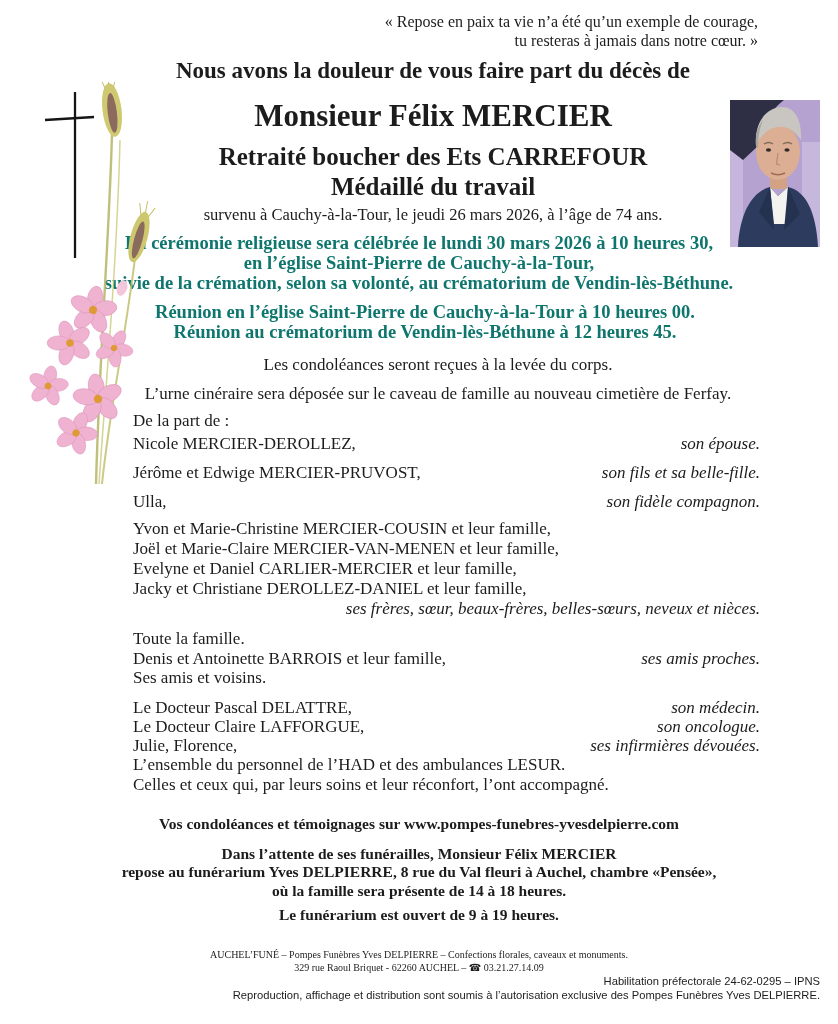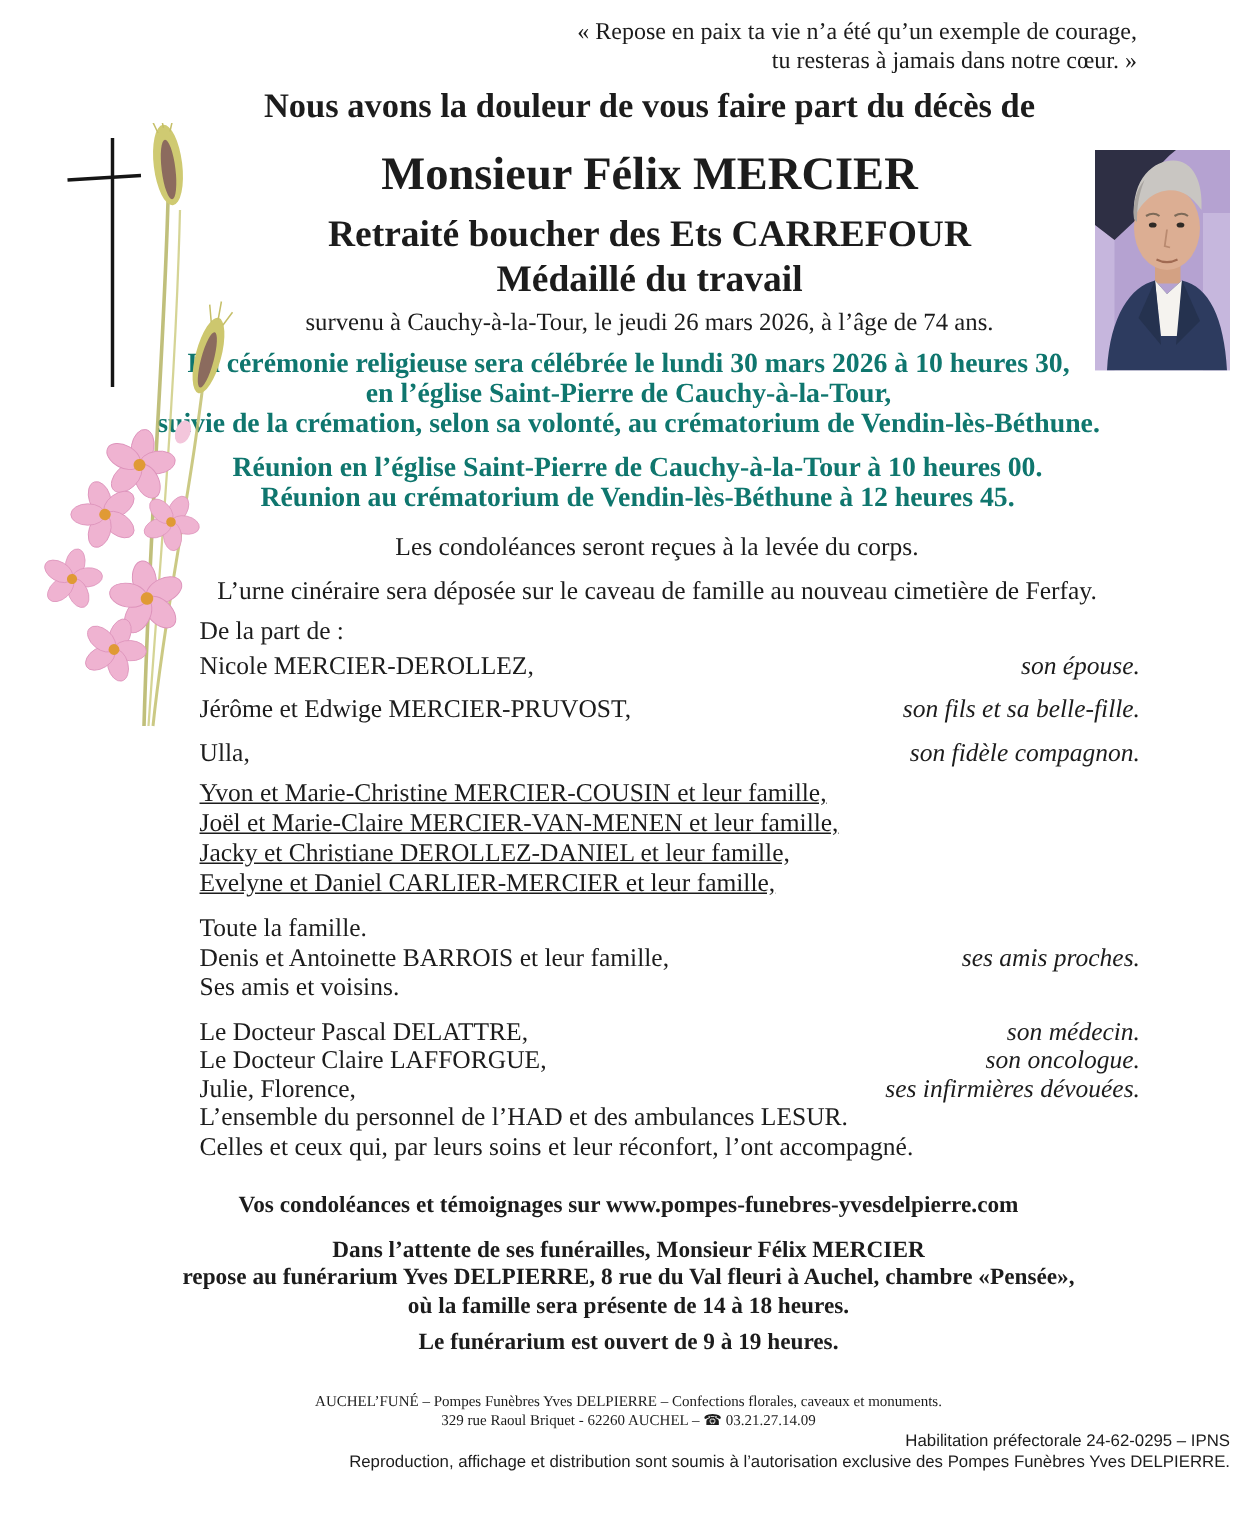--- a/index.html
+++ b/index.html
@@ -33,21 +33,21 @@
   .plain-center { text-align:center; font-size:17px; line-height:19px;padding-left:38px; }
   .condolences { margin-top:13px; }
   .urn { margin-top:10px; }
   
   .family { margin:8px 60px 0 115px; font-size:17px; }
   .family .heading { line-height:20px; }
   .row { display:flex; justify-content:space-between; align-items:baseline; }
   .rel { font-style:italic; white-space:nowrap; }
   .spouse .row { margin-top:9px; line-height:20px; }
   .spouse .row:first-child { margin-top:3px; }
-  .siblings { margin-top:7px; line-height:20px;text-decoration:underline; }
+  .siblings { margin-top:7px; line-height:20px; }
   .siblings-relation { text-align:right; font-style:italic; line-height:20px; }
   .friends { margin-top:10px; line-height:19.5px; }
   .care { margin-top:10px; line-height:19.3px; }
   
   .closing { text-align:center; font-weight:bold; font-size:15.5px; }
   .website { margin-top:21px; line-height:18px; }
   .repose  { margin-top:12px; line-height:18.5px; }
   .hours   { margin-top:6px; line-height:18px; }
   
   .footer { text-align:center; margin-top:24px; line-height:13px; }
@@ -166,22 +166,23 @@
       </div>
       <div class="row">
         <span>Ulla,</span>
         <span class="rel">son fidèle compagnon.</span>
       </div>
     </div>
 
     <div class="siblings">
       <div>Yvon et Marie-Christine MERCIER-COUSIN et leur famille,</div>
       <div>Joël et Marie-Claire MERCIER-VAN-MENEN et leur famille,</div>
+      <div>Evelyne et Daniel CARLIER-MERCIER et leur famille,</div>
       <div>Jacky et Christiane DEROLLEZ-DANIEL et leur famille,</div>
-      <div>Evelyne et Daniel CARLIER-MERCIER et leur famille,</div>
+      <div class="siblings-relation">ses frères, sœur, beaux-frères, belles-sœurs, neveux et nièces.</div>
     </div>
 
     <div class="friends">
       <div class="row">
         <span>Toute la famille.</span>
         <span class="rel"></span>
       </div>
       <div class="row">
         <span>Denis et Antoinette BARROIS et leur famille,</span>
         <span class="rel">ses amis proches.</span>

